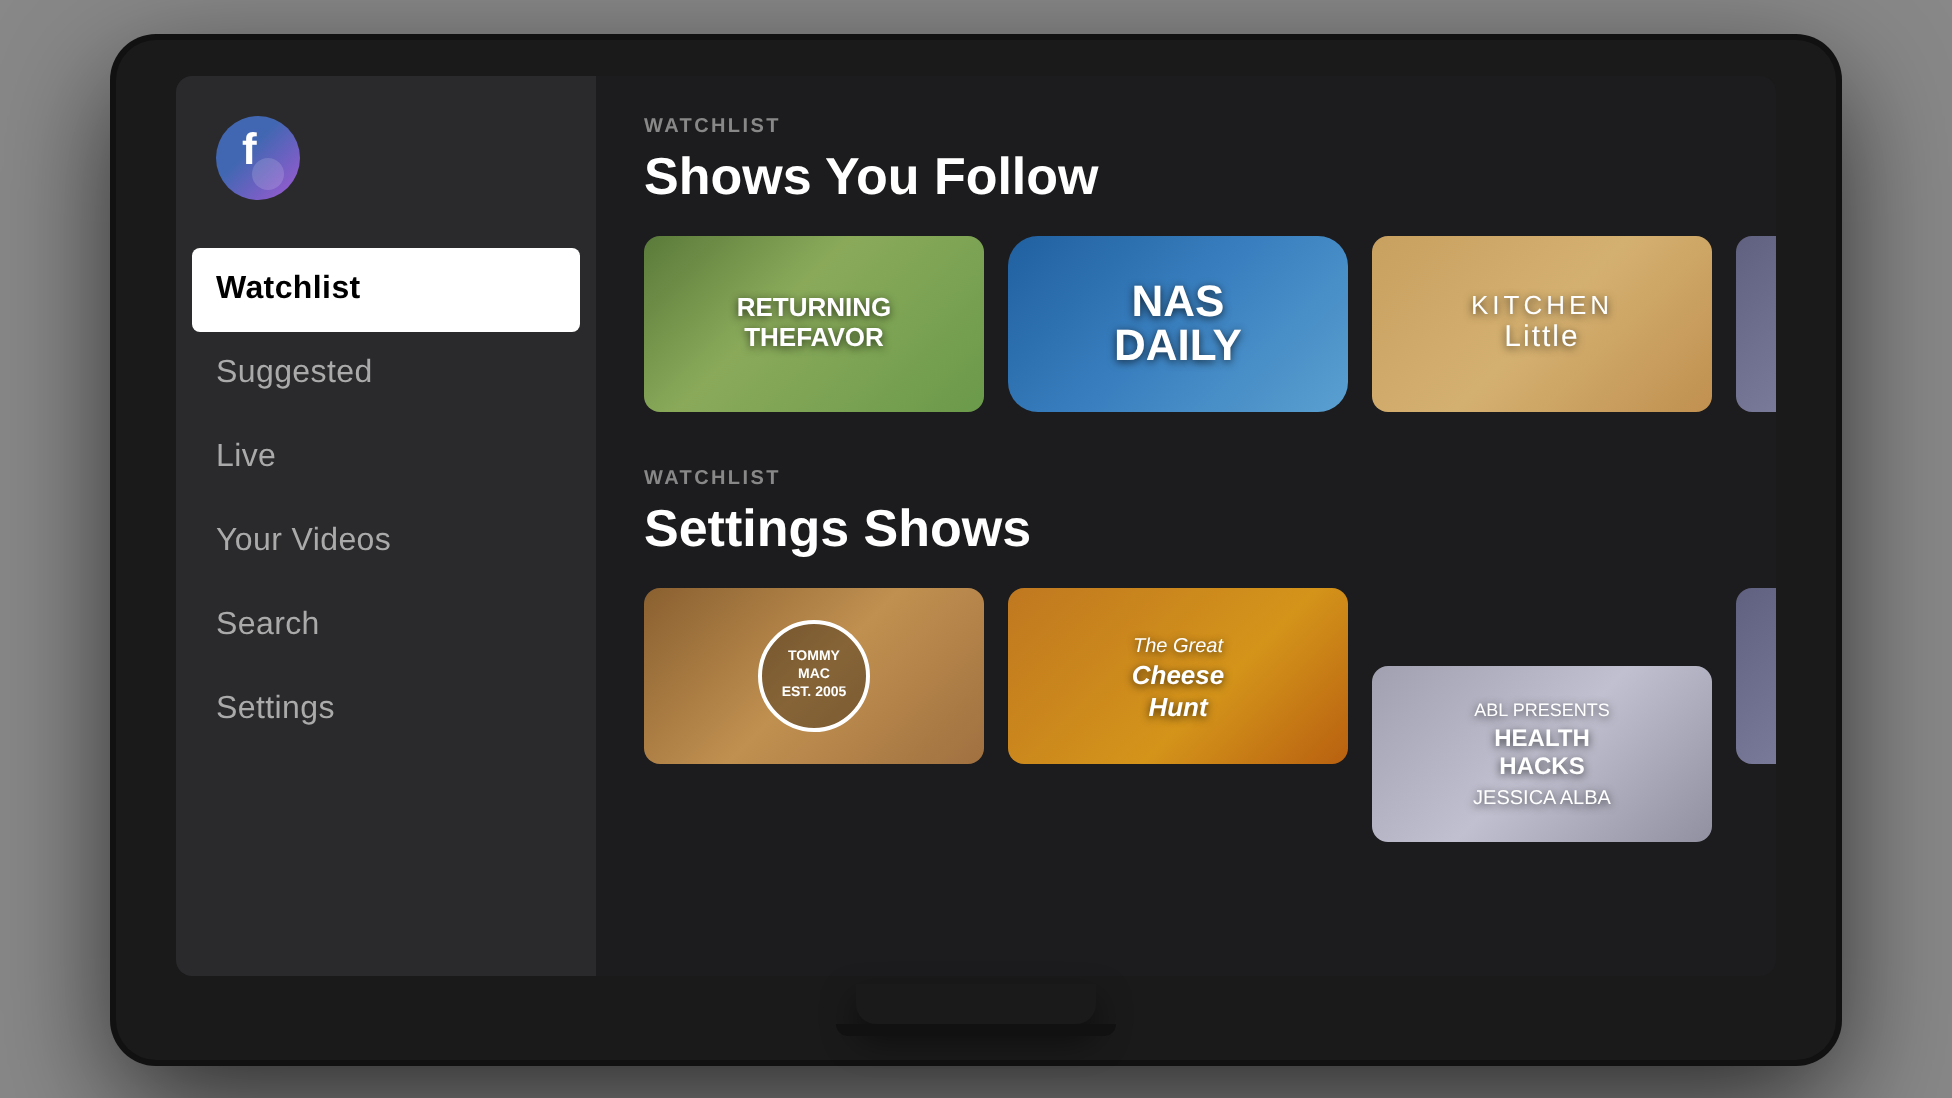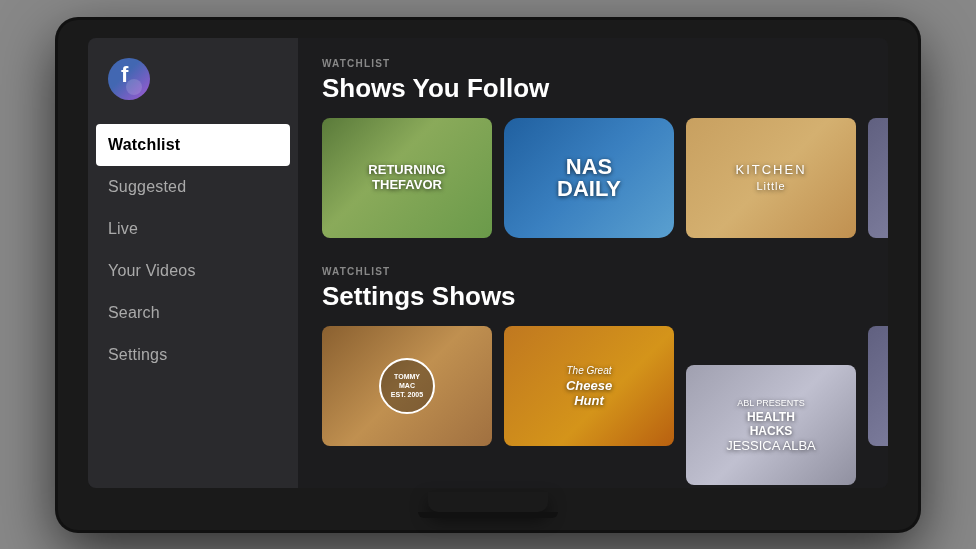--- a/index.html
+++ b/index.html
@@ -157,21 +157,21 @@
       margin-bottom: 14px;
     }
 
     .cards-row {
       display: flex;
       gap: 12px;
     }
 
     .card {
       width: 170px;
-      height: 120px;
+      height: 88px;
       border-radius: 8px;
       overflow: hidden;
       flex-shrink: 0;
       position: relative;
       background: #333;
     }
 
     .card-overlay {
       position: absolute;
       inset: 0;
@@ -304,21 +304,21 @@
           </div>
 
           <div class="card card-nas">
             <div class="card-overlay">
               <div class="card-text nas-text">NAS<br>DAILY</div>
             </div>
           </div>
 
           <div class="card card-kitchen">
             <div class="card-overlay">
-              <div class="card-text kitchen-text">KITCHEN<br><span style="font-size:11px;letter-spacing:1px;">Little</span></div>
+              <div class="card-text kitchen-text">KITCHEN<br><span style="font-size:15px;letter-spacing:1px;">Little</span></div>
             </div>
           </div>
 
           <div class="card card-overflow" style="width:50px;"></div>
 
         </div>
       </div>
 
       <div>
         <div class="section-label">WATCHLIST</div>
@@ -334,21 +334,21 @@
           </div>
 
           <div class="card card-cheese">
             <div class="card-overlay">
               <div class="card-text cheese-text" style="font-style:italic;"><span style="font-size:10px;font-weight:400;">The Great</span><br>Cheese<br>Hunt</div>
             </div>
           </div>
 
           <div class="card card-health">
             <div class="card-overlay">
-              <div class="card-text health-text"><span style="font-size:9px;font-weight:400;">ABL PRESENTS</span><br>HEALTH<br>HACKS<br><span style="font-size:13px;font-weight:400;">JESSICA ALBA</span></div>
+              <div class="card-text health-text"><span style="font-size:9px;font-weight:400;">ABL PRESENTS</span><br>HEALTH<br>HACKS<br><span style="font-size:10px;font-weight:400;">JESSICA ALBA</span></div>
             </div>
           </div>
 
           <div class="card card-overflow" style="width:50px;"></div>
 
         </div>
       </div>
 
     </div>
   </div>

